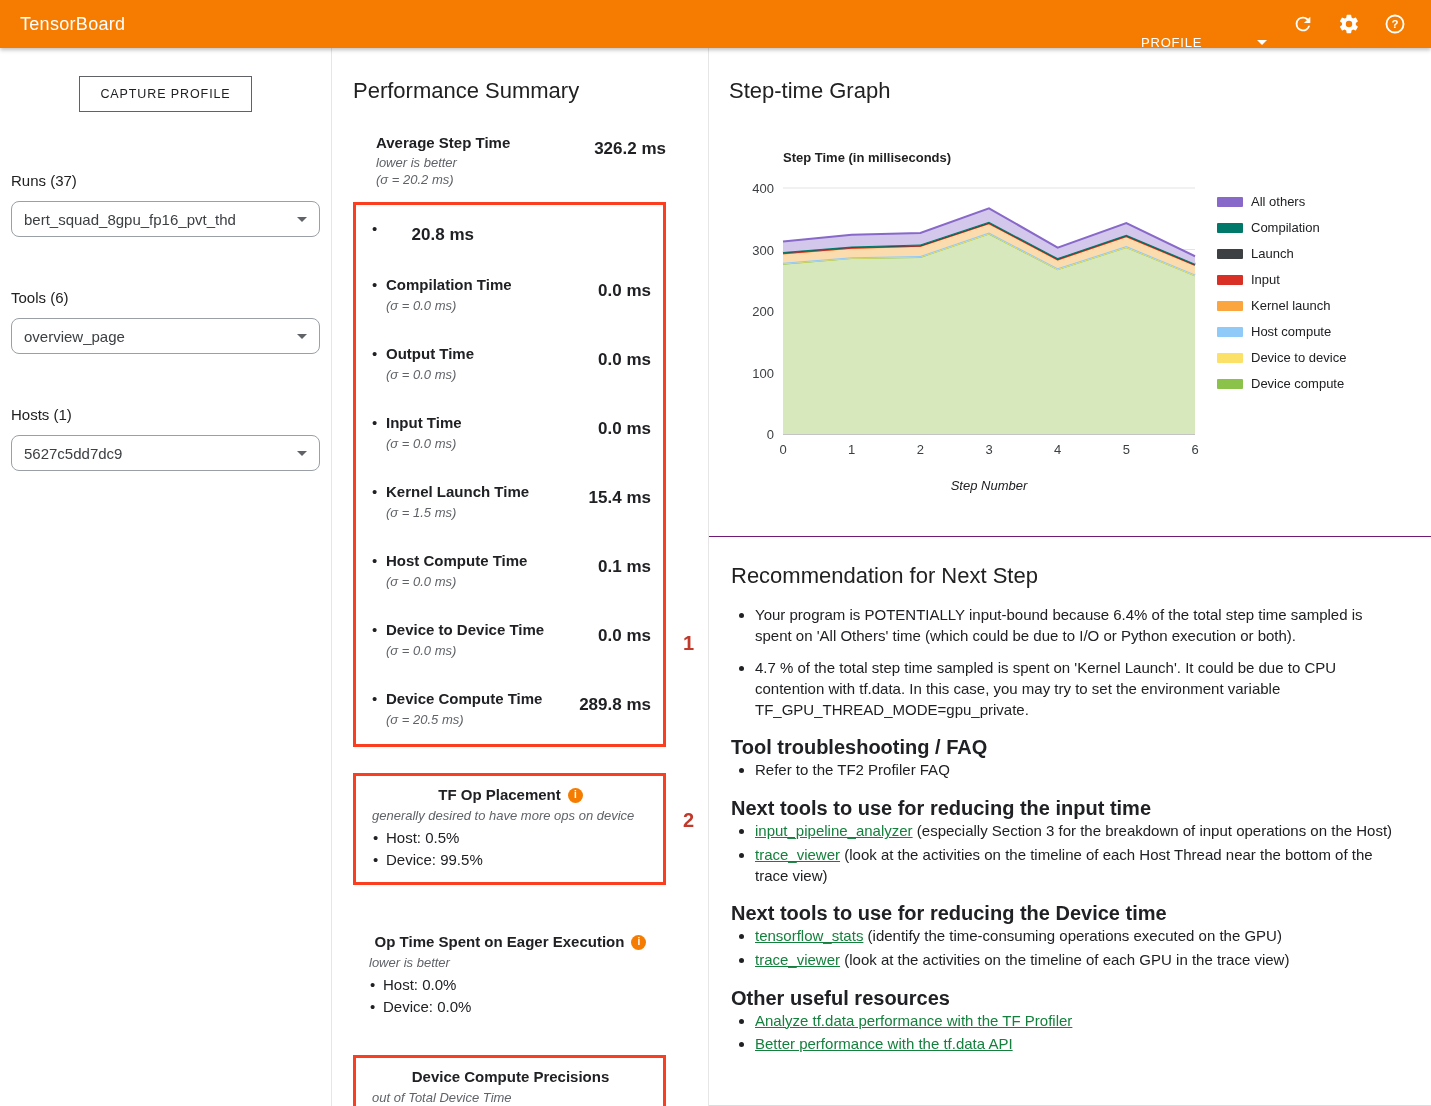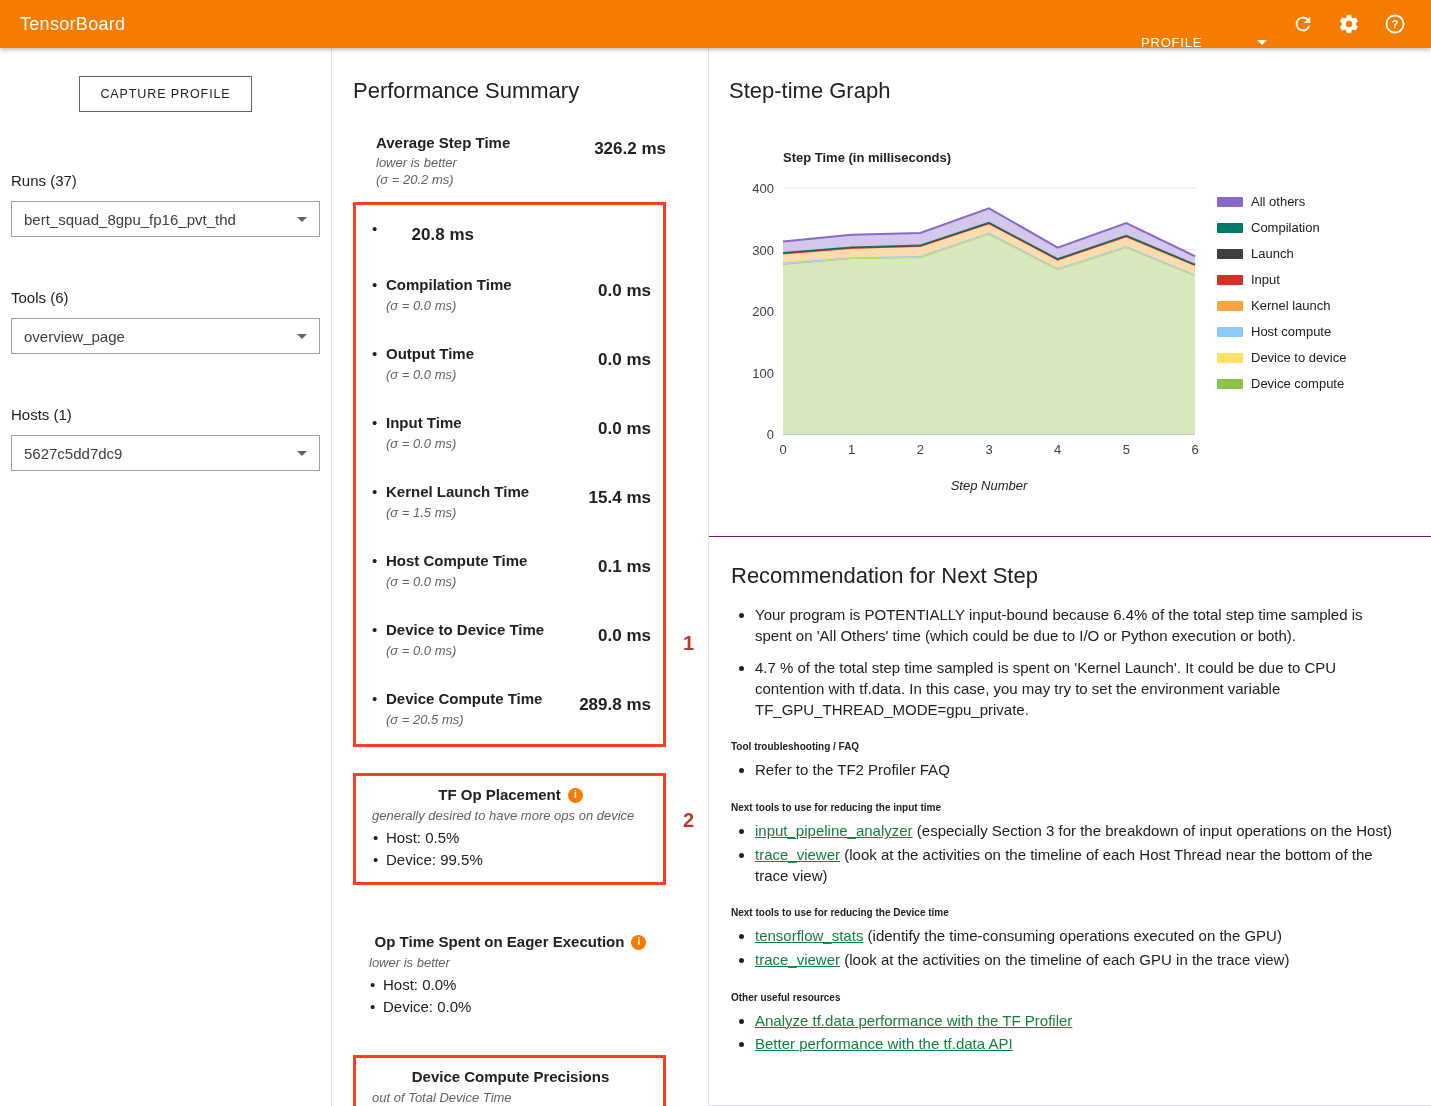--- a/index.html
+++ b/index.html
@@ -22,21 +22,21 @@
   
   .content { display:flex; height:1058px; }
 
   
   .sidebar { flex:0 0 331px; width:331px; padding-top:28px; }
   .capture-btn { display:block; margin:0 auto; padding:10px 20px; background:#fff; border:1px solid #5f6368;
                  border-radius:0; font-family:inherit; font-size:12.5px; font-weight:500; letter-spacing:.9px;
                  color:#202124; cursor:pointer; }
   .field-label { margin:52px 0 0 11px; font-size:15px; color:#212121; }
   .field-label.first { margin-top:60px; }
-  .select { margin:12px 11px 0 11px; height:36px; border:1px solid #9aa0a6; border-radius:0; display:flex;
+  .select { margin:12px 11px 0 11px; height:36px; border:1px solid #9aa0a6; border-radius:8px; display:flex;
             align-items:center; justify-content:space-between; padding:0 12px; font-size:15px; color:#3c4043;
             cursor:pointer; background:#fff; }
   .caret-gray { width:0; height:0; border-left:5px solid transparent; border-right:5px solid transparent;
                 border-top:5px solid #5f6368; }
 
   
   .summary { flex:0 0 377px; width:377px; border-left:1px solid #e6e6e6; padding:30px 0 0 21px;
              position:relative; overflow:hidden; }
   .summary-title, .graph-title, .rec-title { font-size:22px; font-weight:400; color:#212121; }
   .avg-row { width:313px; margin:30px 0 14px 0; padding-left:23px; display:flex; }
@@ -78,21 +78,21 @@
   .chart-xlabel { font-size:13px; font-style:italic; fill:#202124; }
   .legend { display:flex; flex-direction:column; gap:11px; margin-left:8px; margin-top:50px; }
   .legend-item { display:flex; align-items:center; gap:8px; }
   .legend-swatch { width:26px; height:10px; border-radius:1px; display:inline-block; }
   .legend-label { font-size:13px; color:#202124; }
 
   .recommendation { flex:1; border-top:1px solid #701a75; border-bottom:1px solid #dadce0; padding:26px 28px 0 22px; }
   .rec-title { margin-bottom:16px; }
   .rec-list { list-style:disc; padding-left:24px; max-width:652px; }
   .rec-list > li { font-size:15px; line-height:1.38; margin-bottom:12px; }
-  .rec-subhead { font-size:10px; font-weight:700; margin-top:17px; line-height:20px; }
+  .rec-subhead { font-size:20px; font-weight:700; margin-top:17px; line-height:20px; }
   .rec-sublist { list-style:disc; padding-left:24px; max-width:668px; margin-top:2px; }
   .rec-sublist > li { font-size:15px; line-height:1.38; margin-top:3px; }
   a.rec-link { color:#15803d; text-decoration:underline; cursor:pointer; }
 </style>
 </head>
 <body>
 
 <div class="app">
 
   <header class="topbar">

